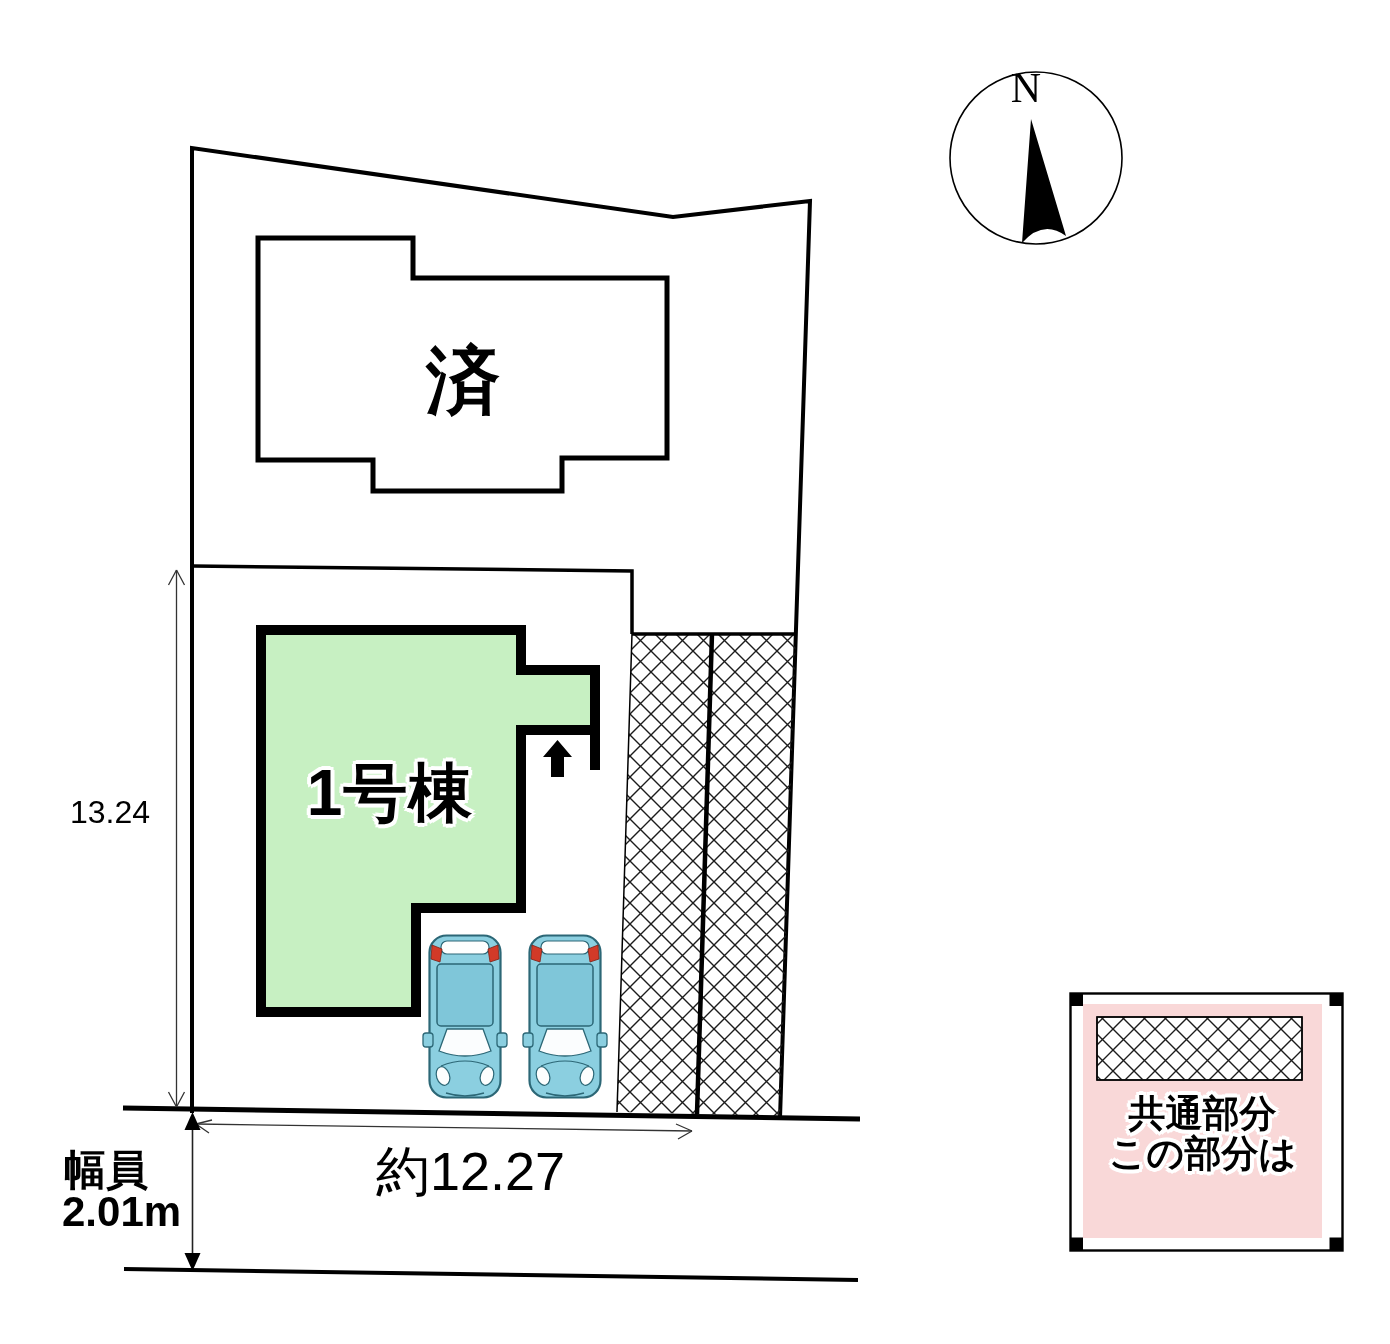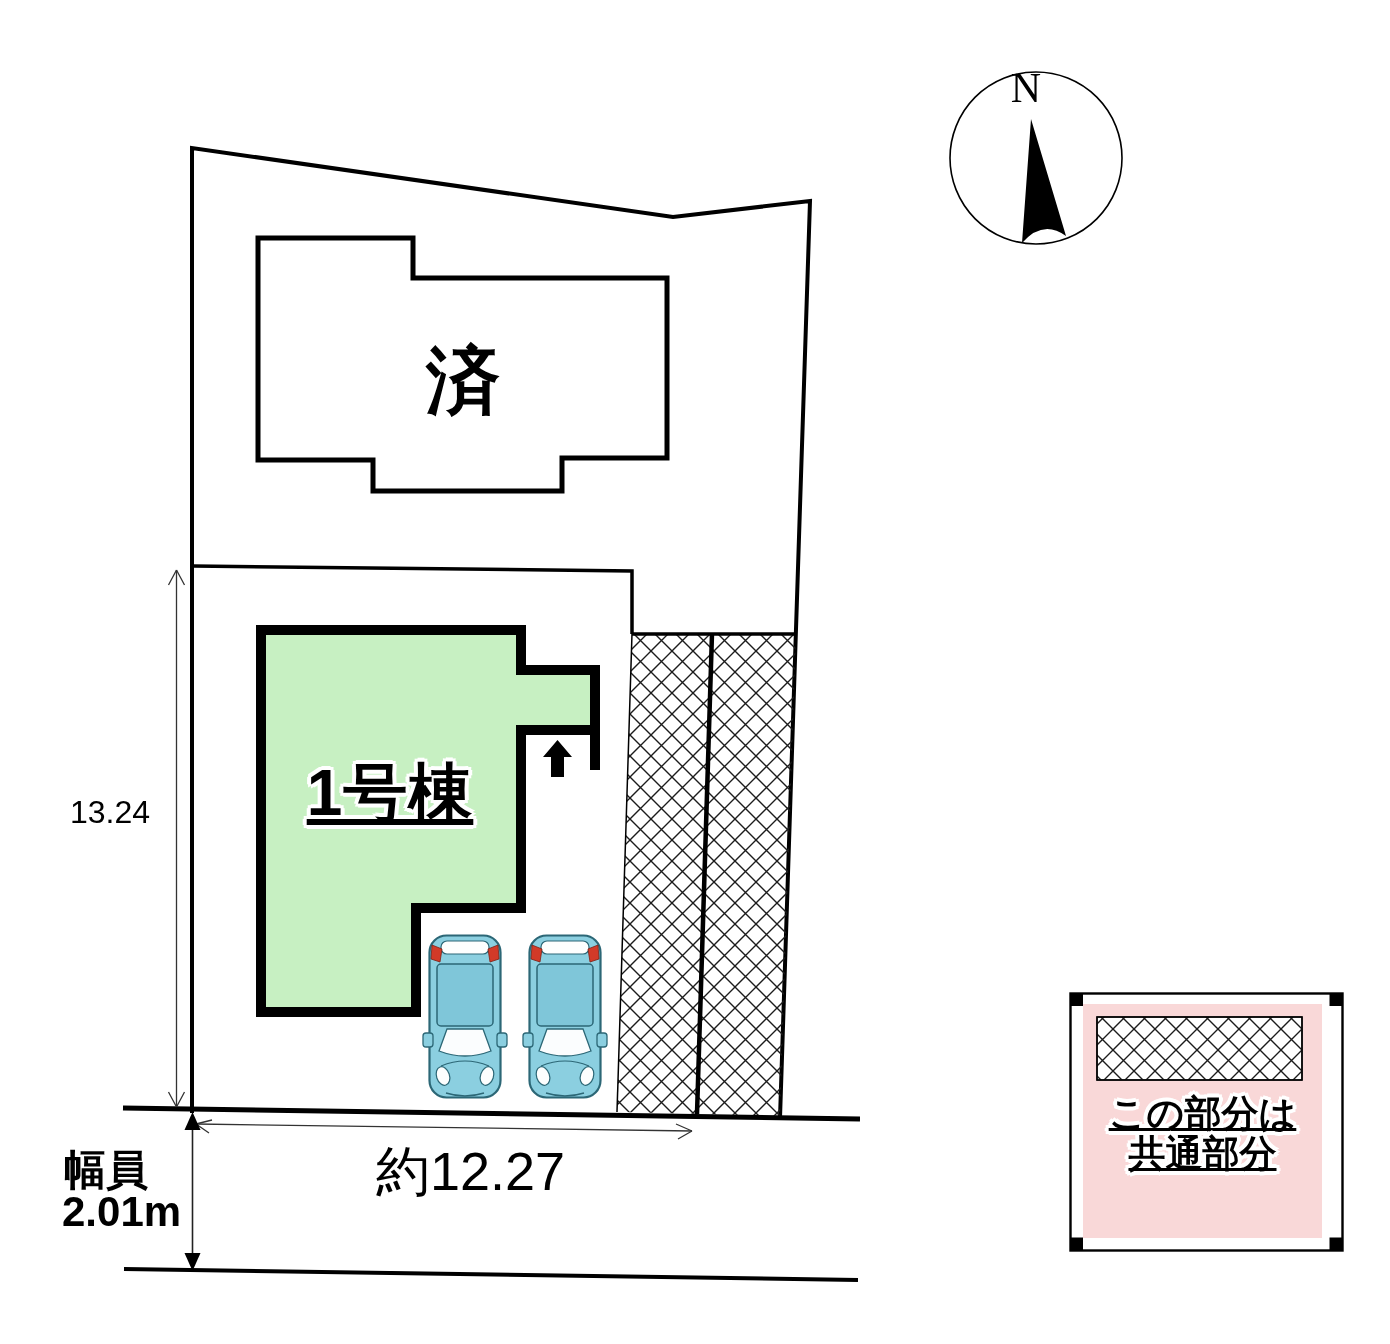--- a/index.html
+++ b/index.html
@@ -8,21 +8,20 @@
     font-family:"Liberation Sans",sans-serif;overflow:hidden;color:#000;
   }
   .stage svg{position:absolute;left:0;top:0;}
   .label{position:absolute;white-space:nowrap;color:#000;}
   .halo{
     text-shadow:
       -3px -3px 0 #fff, 0 -3px 0 #fff, 3px -3px 0 #fff,
       -3px  0   0 #fff, 3px  0   0 #fff,
       -3px  3px 0 #fff, 0  3px 0 #fff, 3px 3px 0 #fff,
       -4px 0 0 #fff, 4px 0 0 #fff, 0 -4px 0 #fff, 0 4px 0 #fff;
-    text-decoration: underline;
   }
   .sold-label{left:421px;top:332px;width:84px;font-size:74px;font-weight:600;text-align:center;}
   .unit1-label{left:284px;top:750px;width:212px;font-size:64px;font-weight:700;text-align:center;letter-spacing:1px;}
   .dim-depth{left:56px;top:794px;width:94px;font-size:32px;text-align:right;}
   .dim-frontage{left:376px;top:1136px;font-size:54px;}
   .road-w1{left:64px;top:1142px;font-size:42px;font-weight:700;text-align:right;}
   .road-w2{left:62px;top:1188px;font-size:42px;font-weight:700;}
   .north-label{left:1000px;top:64px;width:52px;font-size:42px;text-align:center;font-family:"Liberation Serif",serif;}
   .legend-text{left:1083px;top:1094px;width:239px;font-size:37px;font-weight:700;text-align:center;line-height:40px;}
 </style>
@@ -112,17 +111,17 @@
 
   <div class="label sold-label">済</div>
   <div class="label unit1-label halo">1号棟</div>
   <div class="label dim-depth">13.24</div>
   <div class="label dim-frontage">約12.27</div>
   <div class="label road-w1">幅員</div>
   <div class="label road-w2">2.01m</div>
   <div class="label north-label">N</div>
 
   <div class="label legend-text">
+    <div class="halo">共通部分</div>
     <div class="halo">この部分は</div>
-    <div class="halo">共通部分</div>
   </div>
 
 </div>
 
 </body></html>

